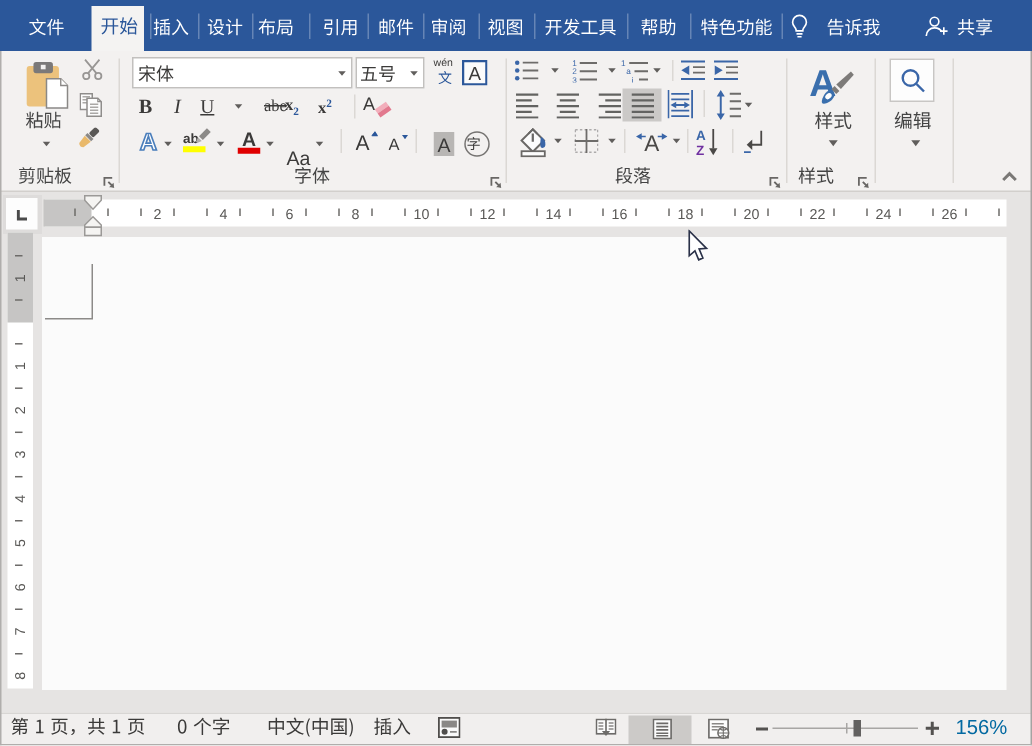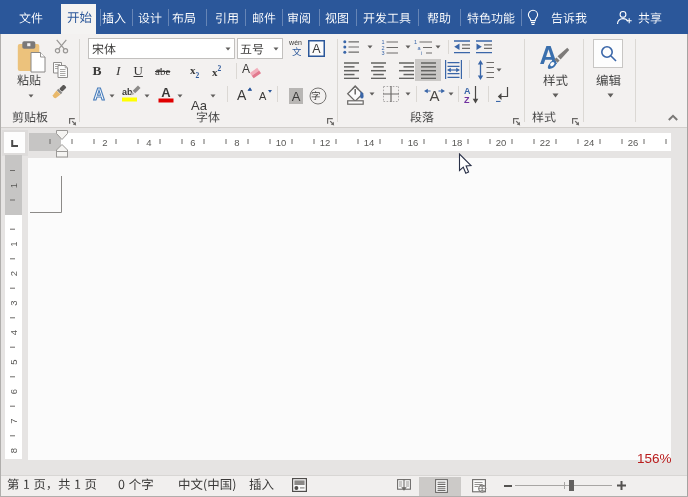--- a/index.html
+++ b/index.html
@@ -233,21 +233,21 @@
 <svg style="position:absolute;left:308px;top:39.5px" width="17" height="17" viewBox="0 0 17 17">
 <rect x="0.75" y="0.75" width="15.5" height="15.5" fill="#fbfbfb" stroke="#2b579a" stroke-width="1.5"></rect>
 <text x="8.5" y="13" font-family="Liberation Sans" font-size="12.5" fill="#3b3a39" text-anchor="middle">A</text>
     </svg>
 <div style="position:absolute;left:92.5px;top:62.5px;width:12px;height:15px;font:bold 13.5px 'Liberation Serif';color:#3b3a39">B</div>
 <div style="position:absolute;left:116px;top:62.5px;width:10px;height:15px;font:italic 13.5px 'Liberation Serif';color:#3b3a39">I</div>
 <div style="position:absolute;left:133.5px;top:62.5px;width:12px;height:15px;font:13px 'Liberation Serif';color:#3b3a39;text-decoration:underline">U</div>
 <svg style="position:absolute;left:156px;top:68.5px" width="6" height="4" viewBox="0 0 6 4">
       <path d="M0.5 0.5 h5 l-2.5 3 Z" fill="#605e5c"></path>
     </svg>
-<div style="position:absolute;left:155px;top:64.5px;font:11px 'Liberation Serif';color:#3b3a39;text-decoration:line-through">abe</div>
+<div style="position:absolute;left:176px;top:64.5px;font:11px 'Liberation Serif';color:#3b3a39;text-decoration:line-through">abe</div>
 <div style="position:absolute;left:190px;top:64px;font:bold 11px 'Liberation Serif';color:#3b3a39">x<span style="font-size:7.5px;color:#2b579a;vertical-align:-3.5px">2</span></div>
 <div style="position:absolute;left:212px;top:64px;font:bold 11px 'Liberation Serif';color:#3b3a39">x<span style="font-size:7.5px;color:#2b579a;vertical-align:4.5px">2</span></div>
 <div style="position:absolute;left:236px;top:63px;width:1px;height:16px;background:#dbd8d4"></div>
 <svg style="position:absolute;left:242px;top:62px" width="20" height="17" viewBox="0 0 20 17">
 <text x="0" y="11" font-family="Liberation Sans" font-size="12" fill="#3b3a39">A</text>
 <g transform="rotate(-35 13 11)">
         <rect x="8.8" y="8" width="9" height="3.4" fill="#f2aebb"></rect>
 <rect x="8.8" y="11.4" width="9" height="3.2" fill="#e2798e"></rect>
       </g>
     </svg>
@@ -698,16 +698,16 @@
 <circle cx="10.2" cy="9.6" r="3.6" fill="#fcfcfc" stroke="#6d6b69" stroke-width="1"></circle>
 <path d="M6.6 9.6 h7.2 M10.2 6 v7.2 M8.1 7 c1.3 1 3 1 4.2 0 M8.1 12.2 c1.3 -1 3 -1 4.2 0" stroke="#6d6b69" fill="none" stroke-width=".7"></path>
     </svg>
 <div style="position:absolute;left:503.5px;top:485px;width:8.5px;height:2px;background:#545250"></div>
 <div style="position:absolute;left:515px;top:485px;width:97px;height:1px;background:#a8a6a4"></div>
 <div style="position:absolute;left:564px;top:482px;width:1px;height:7px;background:#a8a6a4"></div>
 <div style="position:absolute;left:569px;top:480px;width:5px;height:11px;background:#636160"></div>
 <svg style="position:absolute;left:616.5px;top:481px" width="9" height="9" viewBox="0 0 9 9">
       <path d="M0 4.5 h9 M4.5 0 v9" stroke="#545250" stroke-width="2"></path>
     </svg>
-<div style="position:absolute;left:637px;top:451px;font:13.5px 'Liberation Sans';color:#b91c1c">156%</div>
+<div style="position:absolute;left:637px;top:477px;font:13.5px 'Liberation Sans';color:#0369a1">156%</div>
 <div style="position:absolute;left:0;top:34px;width:1px;height:463px;background:#b0aeac"></div>
 <div style="position:absolute;left:687px;top:34px;width:1px;height:463px;background:#a5a3a1"></div>
 <div style="position:absolute;left:0;top:496px;width:688px;height:1px;background:#b0aeac"></div>
 </div>
 </body></html>

